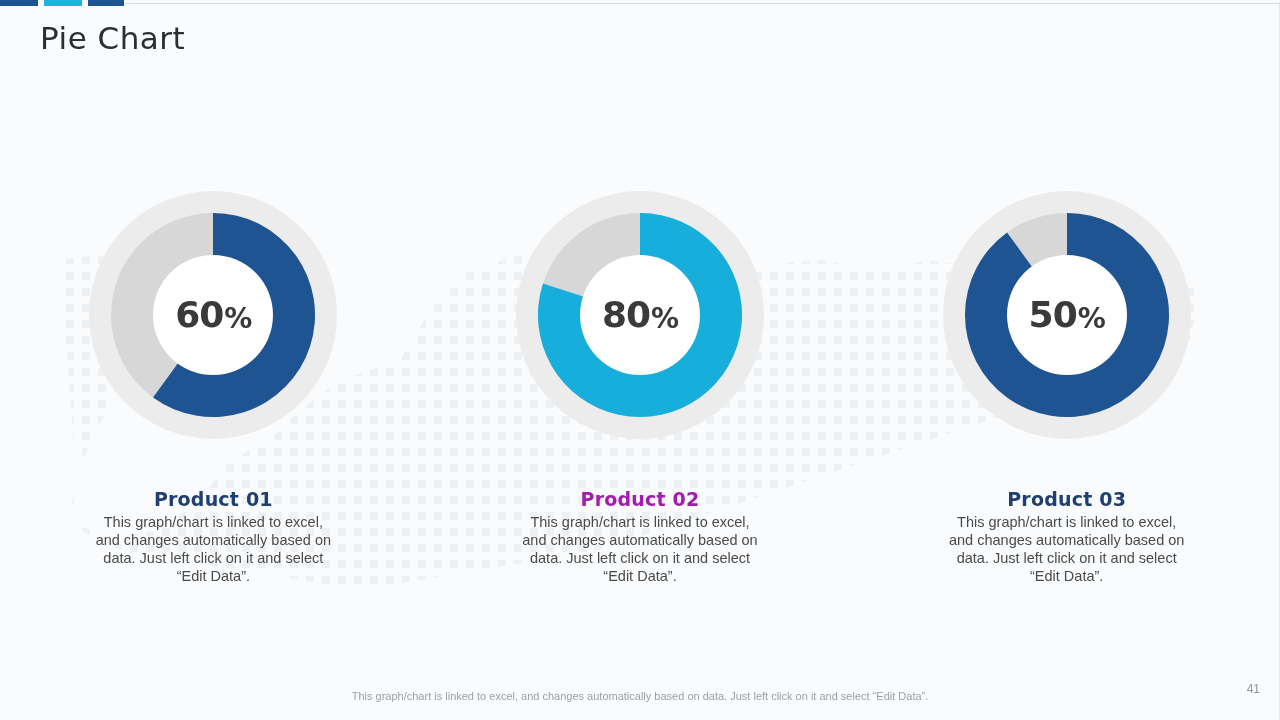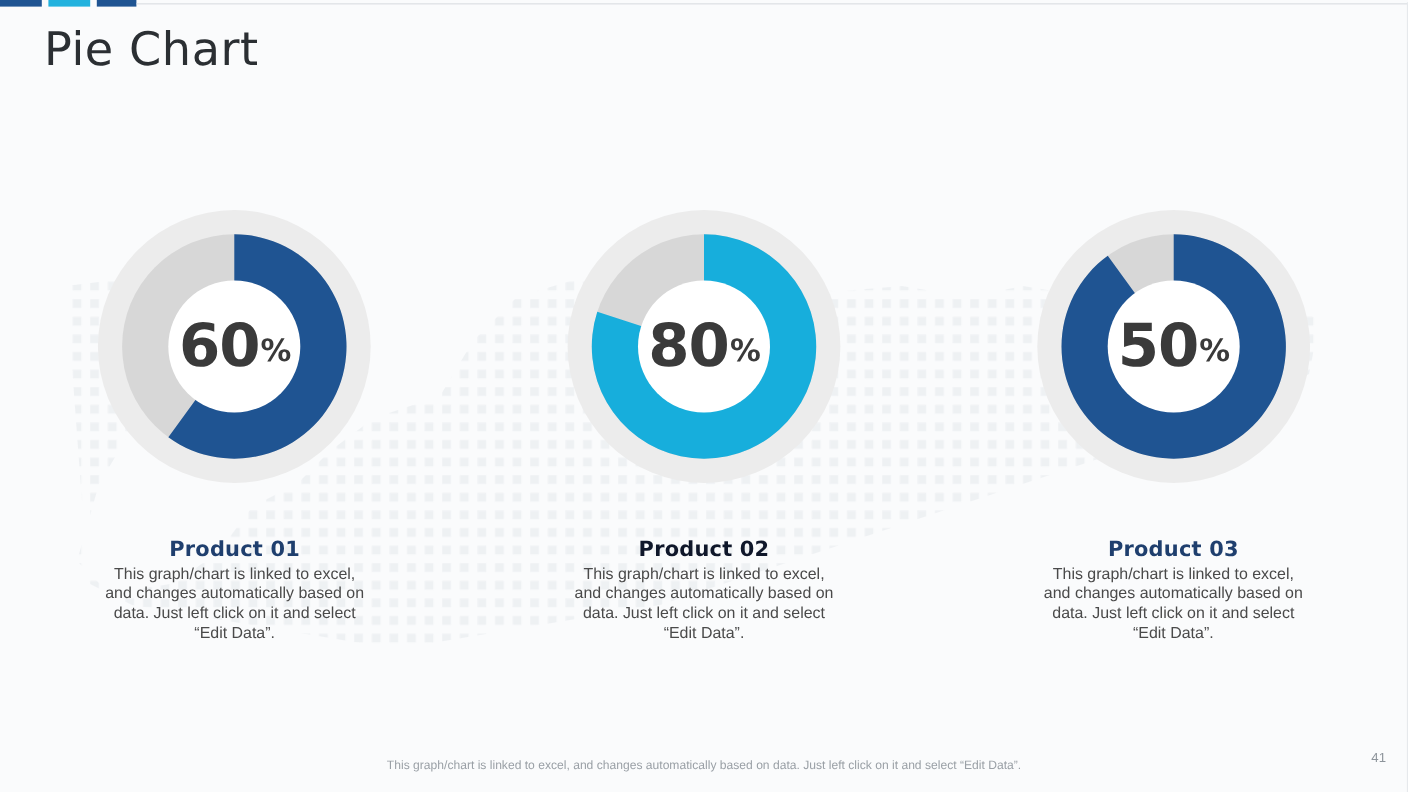--- a/index.html
+++ b/index.html
@@ -26,21 +26,21 @@
   
   #right-rule {
     position:absolute; top:2px; right:0;
     width:1px; height:718px;
     background:#e6e9ec;
   }
 
   
   #page-title {
     position:absolute; left:40px; top:20px;
-    font-size:42px; font-weight:400;
+    font-size:31px; font-weight:400;
     color:#2b2f33;
     letter-spacing:0.5px;
     font-family:"DejaVu Sans", sans-serif;
   }
 
   
   #dot-map {
     position:absolute; left:0; top:110px;
     width:1280px; height:560px;
     opacity:0.5;
@@ -62,21 +62,21 @@
   .donut-wrap svg { display:block; }
 
   .donut-center-label {
     position:absolute; left:0; top:0;
     width:260px; height:260px;
     display:flex; align-items:center; justify-content:center;
     pointer-events:none;
   }
   .pct-num {
     font-family:"DejaVu Sans", sans-serif;
-    font-size:54px; font-weight:700;
+    font-size:36px; font-weight:700;
     color:#3a3a3a; letter-spacing:-1px;
     line-height:1;
   }
   .pct-sign {
     font-family:"DejaVu Sans", sans-serif;
     font-size:28px; font-weight:700;
     color:#3a3a3a;
     line-height:1;
     position:relative; top:4px; left:1px;
   }
@@ -205,21 +205,21 @@
 </div>
 
 <div id="captions-row">
 
   <div class="caption-cell">
     <div class="product-title" id="title-1" style="color: rgb(31, 63, 110);">Product 01</div>
     <div class="product-desc">This graph/chart is linked to excel, and changes automatically based on data. Just left click on it and select “Edit Data”.</div>
   </div>
 
   <div class="caption-cell">
-    <div class="product-title" id="title-2" style="color: #0f172a;">Product 02</div>
+    <div class="product-title" id="title-2" style="color: #a21caf;">Product 02</div>
     <div class="product-desc">This graph/chart is linked to excel, and changes automatically based on data. Just left click on it and select “Edit Data”.</div>
   </div>
 
   <div class="caption-cell">
     <div class="product-title" id="title-3" style="color: rgb(31, 63, 110);">Product 03</div>
     <div class="product-desc">This graph/chart is linked to excel, and changes automatically based on data. Just left click on it and select “Edit Data”.</div>
   </div>
 
 </div>
 

